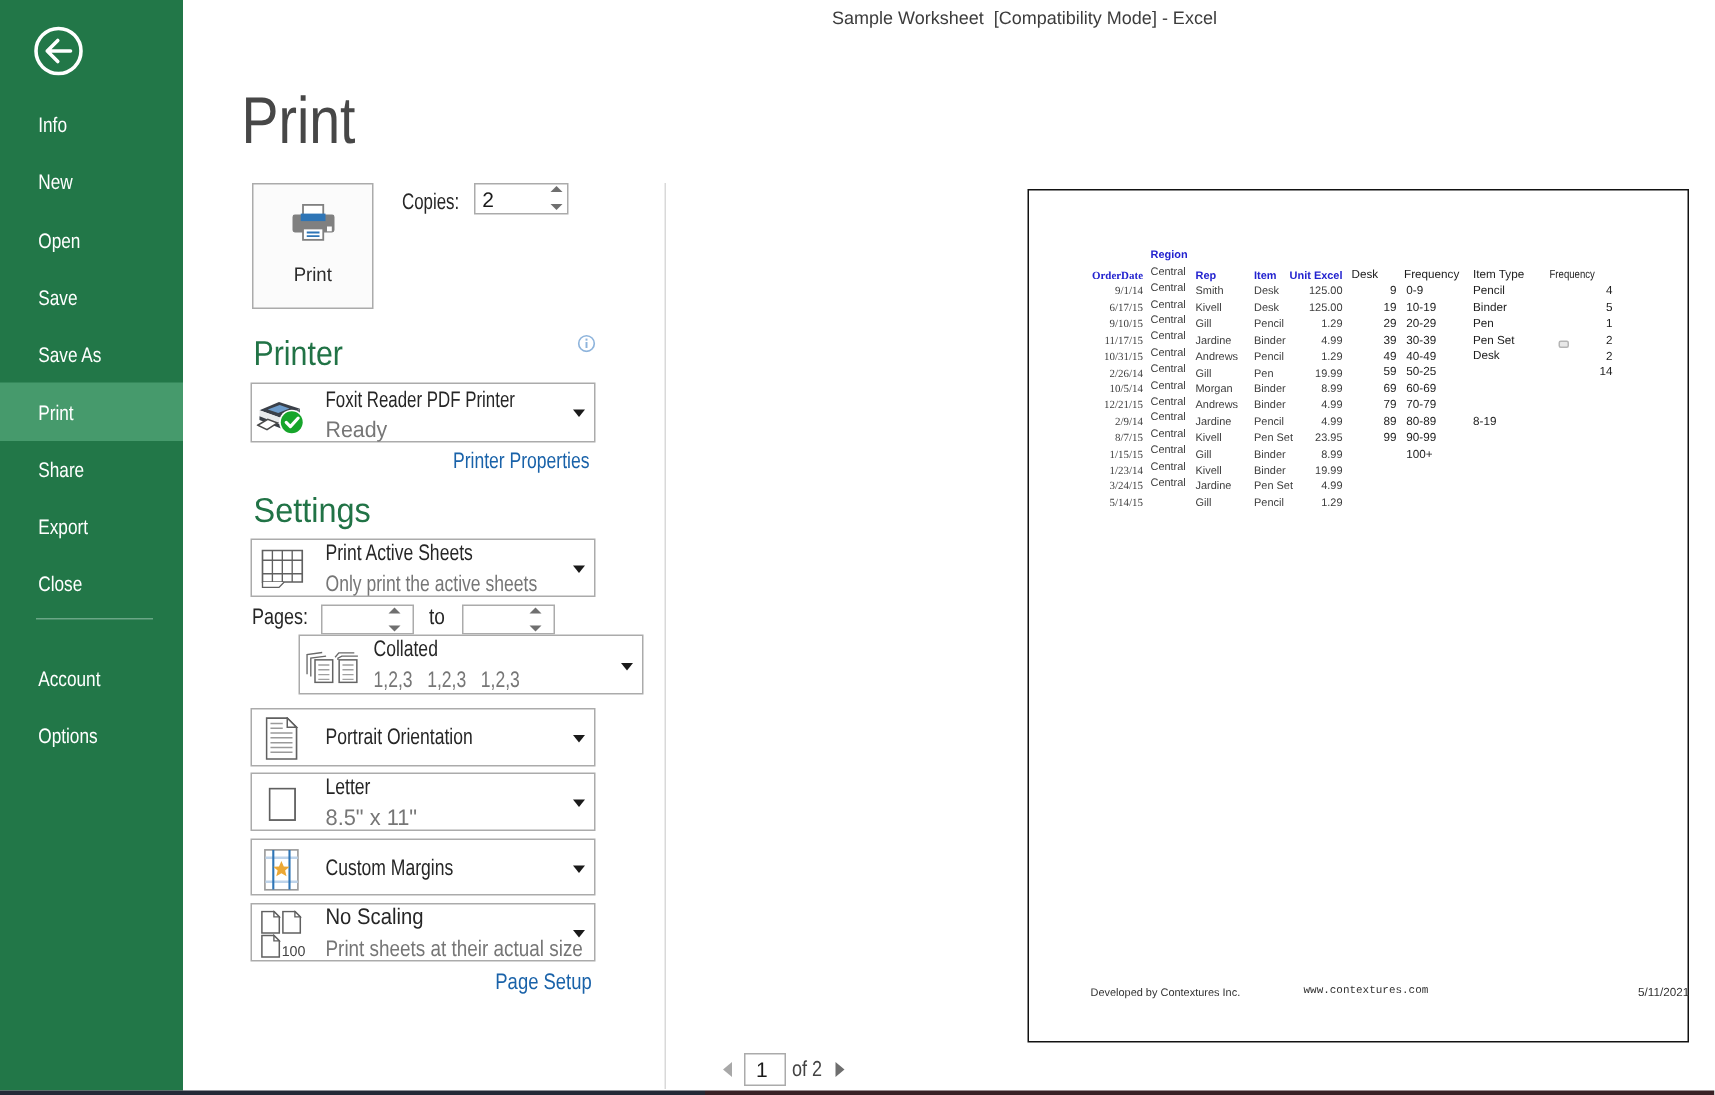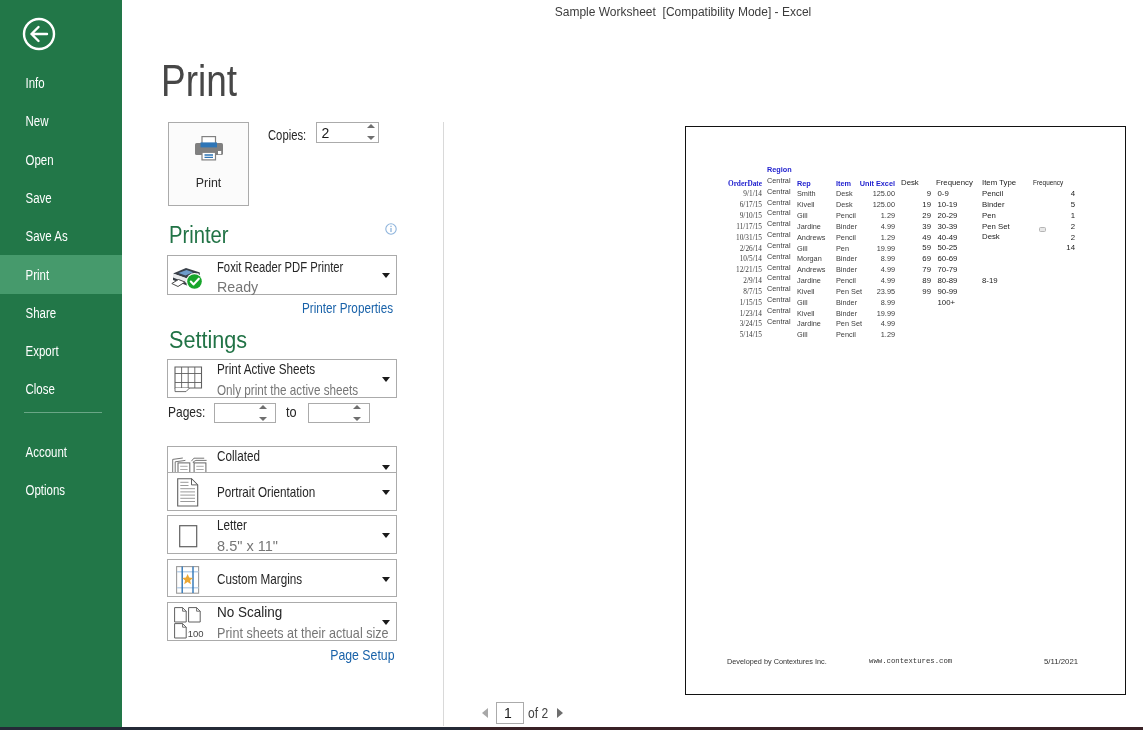--- a/index.html
+++ b/index.html
@@ -44,21 +44,21 @@
 
 #printerbox { top:254.5px; height:40px; }
 #printerbox .t1 { left:48.5px; top:2.5px; }
 #printerbox .t2 { left:48.5px; top:22.5px; }
 #pprops { position:absolute; left:167px; top:298.7px; width:226px; text-align:right;
   font-size:15px; color:#1962a9; transform:scaleX(0.78); transform-origin:right top; }
 #pagesetup { position:absolute; left:167px; top:645.8px; width:227.5px; text-align:right;
   font-size:15px; color:#1962a9; transform:scaleX(0.82); transform-origin:right top; }
 
 #box1 { top:359px; height:38.5px; }
-#box2 { top:446px; height:39.5px; }
+#box2 { top:423px; height:39.5px;margin-left:32px; }
 #box3 { top:472px; height:39px; }
 #box4 { top:515px; height:39px; }
 #box5 { top:558.5px; height:38.5px; }
 #box6 { top:602px; height:38.5px; }
 
 #pageslbl { position:absolute; left:168px; top:403.2px; font-size:15px; color:#262626;
   transform:scaleX(0.8); transform-origin:left top; }
 .pginput { position:absolute; top:402.5px; width:62px; height:20px; border:1px solid #ababab; background:#fff; }
 #pgin1 { left:213.5px; }
 #pgin2 { left:307.5px; }
@@ -75,21 +75,21 @@
 #vline { position:absolute; left:443px; top:122px; width:1px; height:604px; background:#d9d9d9; }
 
 
 #page { position:absolute; left:685px; top:126px; width:441px; height:569px;
   border:1.6px solid #121212; background:#fff; }
 .pvcol { position:absolute; font-size:7.3px; line-height:10.85px; color:#3d3d3d; white-space:pre; }
 .pvcol b { color:#2323cf; font-weight:bold; }
 .pvr { text-align:right; }
 #pvfootL { position:absolute; left:727px; top:657px; font-size:7.3px; color:#333; }
 #pvfootC { position:absolute; left:869px; top:657px; font-size:7.3px; color:#333;font-family:Liberation Mono, monospace; }
-#pvfootR { position:absolute; left:1044px; top:656.7px; font-size:7.8px; color:#333;text-align:center; }
+#pvfootR { position:absolute; left:1092px; top:656.7px; font-size:7.8px; color:#333;text-align:center; }
 #attach { position:absolute; left:1039px; top:227px; width:7px; height:4.5px;
   background:#e8e8e8; border:1px solid #b5b5b5; border-radius:1.5px; }
 
 
 #navL { position:absolute; left:482px; top:707.5px; width:0; height:0;
   border-top:5.5px solid transparent; border-bottom:5.5px solid transparent; border-right:6px solid #a8a8a8; }
 #navR { position:absolute; left:556.5px; top:707.5px; width:0; height:0;
   border-top:5.5px solid transparent; border-bottom:5.5px solid transparent; border-left:6px solid #6e6e6e; }
 #navbox { position:absolute; left:496px; top:702px; width:28px; height:21.5px;
   border:1px solid #ababab; background:#fff; font-size:14px; color:#1a1a1a; text-align:left; padding-left:7px; line-height:20px; }

